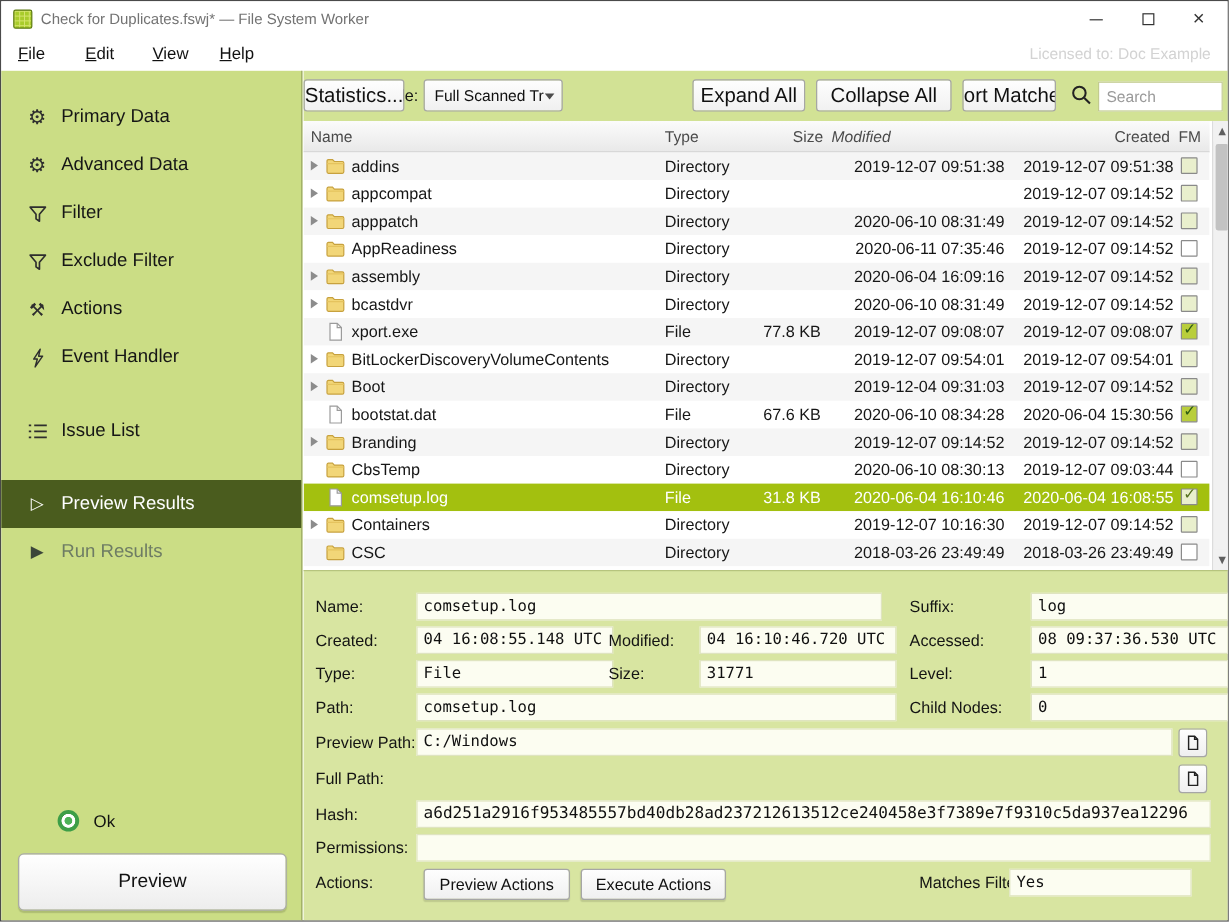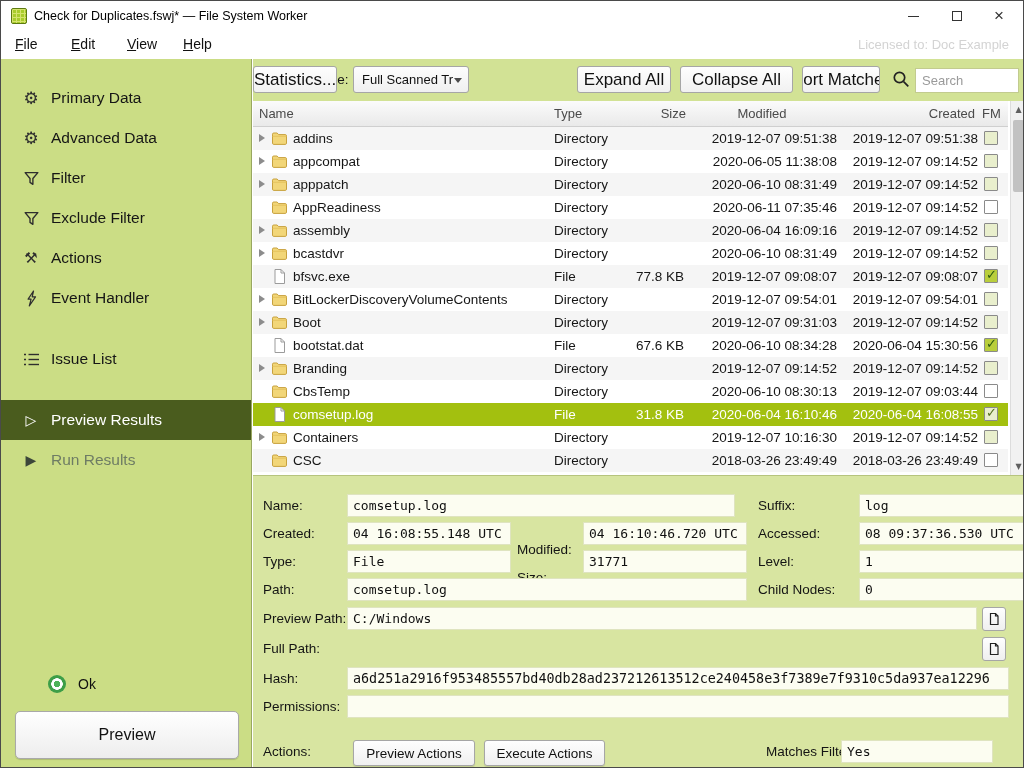--- a/index.html
+++ b/index.html
@@ -8,21 +8,21 @@
     position:relative; width:1024px; height:768px; background:#fff;
     font-family:"Liberation Sans", sans-serif; overflow:hidden;
     border:1px solid #4a4a4a;
   }
   
   .titlebar { position:absolute; left:0; top:0; width:100%; height:30px; background:#fff; }
   .app-icon { position:absolute; left:10px; top:7px; width:16px; height:16px; border:1px solid #5d7a10; border-radius:2px;
     background-color:#a9cc2b;
     background-image:linear-gradient(#d5e46e 1px, transparent 1px), linear-gradient(90deg,#d5e46e 1px, transparent 1px);
     background-size:4px 4px; }
-  .win-title { position:absolute; left:33px; top:8px; font-size:12.5px; color:#000000; white-space:nowrap; }
+  .win-title { position:absolute; left:33px; top:8px; font-size:12.5px; color:#737373; white-space:nowrap; }
   .win-ctl { position:absolute; top:0; width:44px; height:30px; display:flex; align-items:center; justify-content:center; color:#333; cursor:default; }
   .ctl-min { right:88px; } .ctl-max { right:44px; } .ctl-close { right:2px; font-size:17px; line-height:30px; }
   .ctl-min i { display:block; width:11px; height:0; border-top:1.5px solid #333; }
   .ctl-max i { display:block; width:10px; height:10px; border:1.4px solid #333; }
   
   .menubar { position:absolute; left:0; top:30px; width:100%; height:28px; background:#fff; }
   .menu-item { position:absolute; top:0; height:28px; line-height:27px; font-size:14px; color:#111; padding:0 6px; }
   .mn { text-decoration:underline; }
   .license { position:absolute; right:14px; top:0; height:28px; line-height:27px; font-size:13px; color:#d3d3d3; }
   
@@ -61,21 +61,21 @@
   .search-icon { position:absolute; left:638px; top:10px; width:20px; height:20px; color:#222; }
   .search-input { position:absolute; left:662px; top:9px; width:104px; height:25px; border:1px solid #c2cb8f; background:#fff;
      font-size:13px; padding:0 6px; font-family:"Liberation Sans", sans-serif; color:#111; outline:none; }
   .search-input::placeholder { color:#9a9a9a; }
   
   .tablewrap { position:absolute; left:252px; top:100px; width:772px; height:374px; background:#fff; }
   .thead { position:absolute; left:0; top:0; width:755px; height:26px; background:linear-gradient(#fbfbfb,#e9e9e9); border-bottom:1px solid #cfcfcf; }
   .th { position:absolute; top:0; height:26px; line-height:25px; font-size:13px; color:#4a4a4a; cursor:default; }
   .th-name { left:6px; } .th-type { left:301px; }
   .th-size { left:330px; width:103px; text-align:right; }
-  .th-mod  { left:440px; width:138px; text-align:center; }
+  .th-mod  { left:440px; width:138px; text-align:left;font-style:italic; }
   .th-cre  { left:592px; width:130px; text-align:right; }
   .th-fm   { left:729px; }
   .tbody { position:absolute; left:0; top:26px; width:755px; height:345px; overflow:hidden; }
   .trow { position:relative; height:23px; background:#fff; cursor:default; }
   .trow.alt { background:#f5f5f5; }
   .trow.selected { background:#a3c00f; }
   .trow.selected .cell { color:#fff; }
   .cell { position:absolute; top:0; height:23px; line-height:23px; font-size:13.5px; color:#161616; white-space:nowrap; overflow:hidden; }
   .c-name { left:40px; width:258px; }
   .c-type { left:301px; width:95px; }
@@ -97,24 +97,24 @@
   
   .vscroll { position:absolute; right:0; top:0; width:15px; height:374px; background:#f1f1f1; border-left:1px solid #dcdcdc; }
   .sb-btn { position:absolute; left:0; width:15px; height:17px; background:#f1f1f1; color:#5f5f5f; font-size:8px; line-height:17px; text-align:center; font-family:"DejaVu Sans",sans-serif; }
   .sb-up { top:0; } .sb-down { bottom:0; }
   .sb-thumb { position:absolute; left:2px; top:19px; width:11px; height:72px; background:#c2c2c2; border-radius:2px; }
   
   .details { position:absolute; left:252px; top:474px; width:772px; height:292px; background:#d8e5a1; border-top:1px solid #b6c47e; }
   .dlabel { position:absolute; font-size:13.5px; line-height:23px; color:#141414; white-space:nowrap; }
   .fld { position:absolute; height:23px; background:#fcfdf1; border:1px solid #dfe4c0; font-family:"DejaVu Sans Mono", monospace;
      font-size:13px; line-height:21px; padding:0 5px; white-space:nowrap; overflow:hidden; color:#101010; }
-  .lbl-l { left:10px; } .lbl-m { left:264px;margin-top:16px; } .lbl-r { left:505px; }
+  .lbl-l { left:10px; } .lbl-m { left:254px; } .lbl-r { left:505px; }
   .f-l { left:94px; } .f-m { left:330px; width:164px; } .f-r { left:606px; width:184px; }
   .r1 { top:18px; } .r2 { top:46px; } .r3 { top:74px; } .r4 { top:102px; }
-  .r5 { top:131px; } .r6 { top:161px; } .r7 { top:191px; } .r8 { top:219px; } .r9 { top:248px;margin-top:16px; }
+  .r5 { top:131px; } .r6 { top:161px; } .r7 { top:191px; } .r8 { top:219px; } .r9 { top:248px; }
   .f-name { width:388px; } .f-created { width:164px; } .f-type { width:164px; } .f-path { width:400px; }
   .f-wide { width:630px; } .f-full { width:662px; }
   .f-hash { font-size:13.4px; letter-spacing:0; }
   .open-btn { position:absolute; left:729px; width:24px; height:24px; background:linear-gradient(#fefefe,#efefef); border:1px solid #a6a6a6;
      border-radius:3px; display:flex; align-items:center; justify-content:center; color:#222; cursor:default; }
   .act-btn { position:absolute; height:26px; background:linear-gradient(#fefefe,#f0f0f0); border:1px solid #a6a6a6; border-radius:3px;
      font-size:13.5px; color:#111; display:flex; align-items:center; justify-content:center; box-shadow:0 1px 1px rgba(0,0,0,.12); cursor:default; }
   .act-1 { left:100px; width:122px; } .act-2 { left:231px; width:121px; }
   .lbl-mf { left:513px; } .f-mf { left:588px; width:152px; }
   svg { display:block; }
@@ -272,21 +272,20 @@
           <span class="c-arrow"></span>
           <span class="c-icon">
             <svg width="17" height="17" viewBox="0 0 17 17">
               <path d="M1.5 4.2c0-.7.5-1.2 1.2-1.2h3.4l1.5 1.6h6.7c.7 0 1.2.5 1.2 1.2v7.4c0 .7-.5 1.2-1.2 1.2H2.7c-.7 0-1.2-.5-1.2-1.2Z" fill="#f2d678" stroke="#c7a13e" stroke-width="1"></path>
               <path d="M1.5 6.3h14" stroke="#e5c35e" stroke-width="1"></path>
             </svg>
           </span>
           <span class="cell c-name">appcompat</span>
           <span class="cell c-type">Directory</span>
           <span class="cell c-size"></span>
-          <span class="cell c-mod">2020-06-05 11:38:08</span>
           <span class="cell c-cre">2019-12-07 09:14:52</span>
           <span class="cb cb-green"></span>
         </div>
         <div class="trow alt">
           <span class="c-arrow"></span>
           <span class="c-icon">
             <svg width="17" height="17" viewBox="0 0 17 17">
               <path d="M1.5 4.2c0-.7.5-1.2 1.2-1.2h3.4l1.5 1.6h6.7c.7 0 1.2.5 1.2 1.2v7.4c0 .7-.5 1.2-1.2 1.2H2.7c-.7 0-1.2-.5-1.2-1.2Z" fill="#f2d678" stroke="#c7a13e" stroke-width="1"></path>
               <path d="M1.5 6.3h14" stroke="#e5c35e" stroke-width="1"></path>
             </svg>
@@ -342,21 +341,21 @@
           <span class="cell c-cre">2019-12-07 09:14:52</span>
           <span class="cb cb-green"></span>
         </div>
         <div class="trow alt">
           <span class="c-icon">
             <svg width="17" height="17" viewBox="0 0 17 17">
               <path d="M4 1.5h6l3.5 3.5v10.5H4z" fill="#fff" stroke="#9b9b9b" stroke-width="1"></path>
               <path d="M10 1.5V5h3.5" fill="none" stroke="#9b9b9b" stroke-width="1"></path>
             </svg>
           </span>
-          <span class="cell c-name">bfsvc.exe</span>
+          <span class="cell c-name">xport.exe</span>
           <span class="cell c-type">File</span>
           <span class="cell c-size">77.8 KB</span>
           <span class="cell c-mod">2019-12-07 09:08:07</span>
           <span class="cell c-cre">2019-12-07 09:08:07</span>
           <span class="cb cb-checked"></span>
         </div>
         <div class="trow">
           <span class="c-arrow"></span>
           <span class="c-icon">
             <svg width="17" height="17" viewBox="0 0 17 17">
@@ -375,21 +374,21 @@
           <span class="c-arrow"></span>
           <span class="c-icon">
             <svg width="17" height="17" viewBox="0 0 17 17">
               <path d="M1.5 4.2c0-.7.5-1.2 1.2-1.2h3.4l1.5 1.6h6.7c.7 0 1.2.5 1.2 1.2v7.4c0 .7-.5 1.2-1.2 1.2H2.7c-.7 0-1.2-.5-1.2-1.2Z" fill="#f2d678" stroke="#c7a13e" stroke-width="1"></path>
               <path d="M1.5 6.3h14" stroke="#e5c35e" stroke-width="1"></path>
             </svg>
           </span>
           <span class="cell c-name">Boot</span>
           <span class="cell c-type">Directory</span>
           <span class="cell c-size"></span>
-          <span class="cell c-mod">2019-12-07 09:31:03</span>
+          <span class="cell c-mod">2019-12-04 09:31:03</span>
           <span class="cell c-cre">2019-12-07 09:14:52</span>
           <span class="cb cb-green"></span>
         </div>
         <div class="trow">
           <span class="c-icon">
             <svg width="17" height="17" viewBox="0 0 17 17">
               <path d="M4 1.5h6l3.5 3.5v10.5H4z" fill="#fff" stroke="#9b9b9b" stroke-width="1"></path>
               <path d="M10 1.5V5h3.5" fill="none" stroke="#9b9b9b" stroke-width="1"></path>
             </svg>
           </span>

